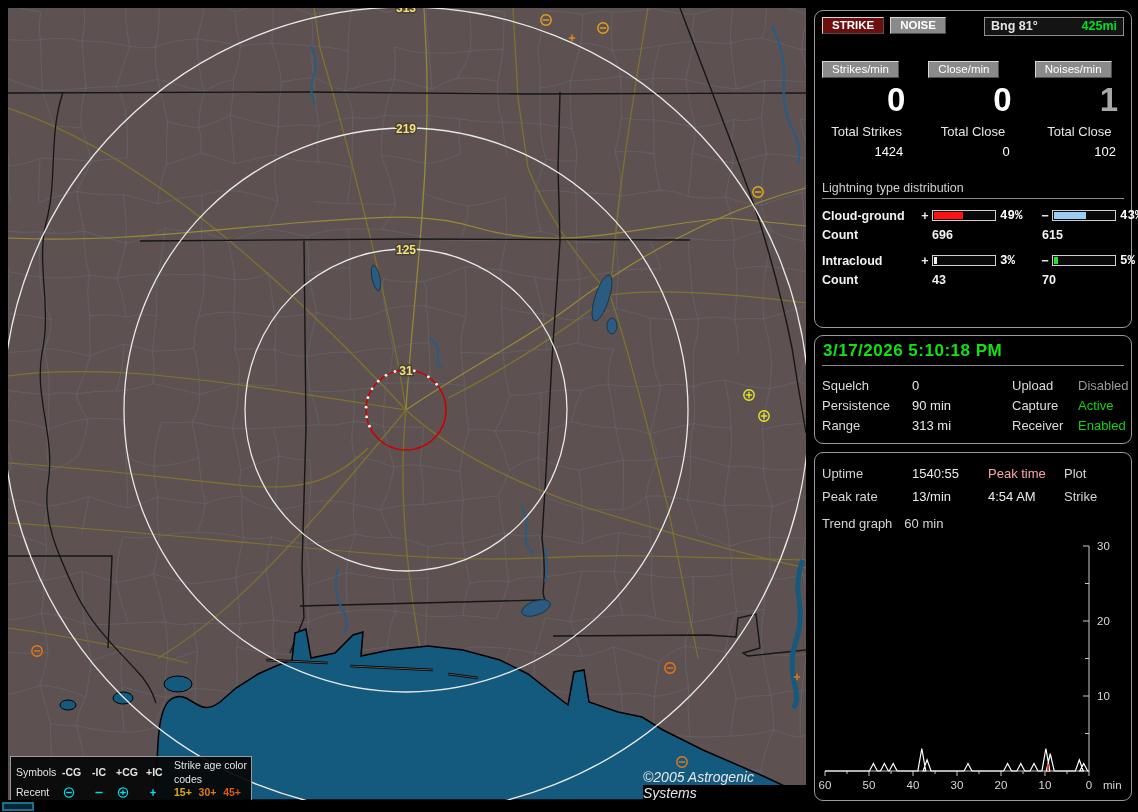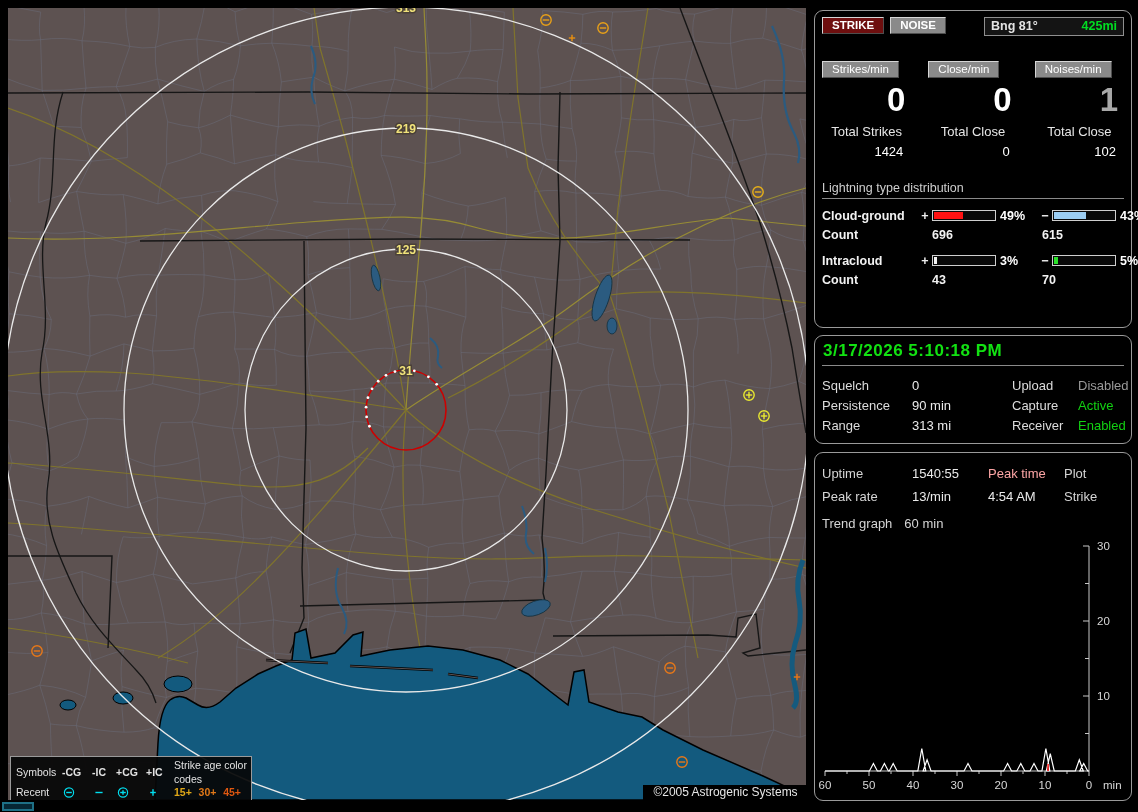--- a/index.html
+++ b/index.html
@@ -8,21 +8,21 @@
 
   
   #map-wrap{position:absolute;left:8px;top:8px;width:798px;height:792px;overflow:hidden;background:#5d5251;}
   #map-wrap svg{display:block;}
   .map-legend{position:absolute;left:2px;top:748px;width:242px;height:46px;background:rgba(6,6,6,.93);
     border:1px solid #9a9a9a;font-size:10.5px;color:#e2e2e2;box-sizing:border-box;padding:2px 4px 1px 5px;}
   .leg-grid{display:grid;grid-template-columns:46px 30px 24px 30px 28px 1fr;line-height:13.5px;align-items:center;}
   .leg-ages{display:flex;justify-content:space-between;padding-right:6px;font-weight:bold;}
   .leg-sym{display:flex;align-items:center;}
   .copyright-bar{position:absolute;left:635px;top:777px;width:165px;height:16px;background:#000;
-    color:#e6e6e6;font-size:12px;display:flex;align-items:flex-start;justify-content:center;}
+    color:#e6e6e6;font-size:14px;display:flex;align-items:flex-end;justify-content:center;font-style:italic;}
   .corner-chip{position:absolute;left:2px;top:802px;width:32px;height:9px;border:2px solid #1e7086;background:#062734;box-sizing:border-box;}
 
   
   .panel{position:absolute;left:814px;width:318px;background:#000;border:1px solid #9a9a9a;border-radius:9px;box-sizing:border-box;color:#e4e4e4;}
   #panel-top{top:10px;height:318px;padding:6px 7px;}
   #panel-status{top:335px;height:109px;padding:5px 7px;}
   #panel-session{top:452px;height:349px;padding:9px 7px;}
 
   .btn{display:inline-block;font-weight:bold;font-size:11.5px;color:#fff;background:#8a8a8a;
        border:1px solid;border-color:#d6d6d6 #4e4e4e #4e4e4e #d6d6d6;padding:1px 9px 2px;}
@@ -39,21 +39,21 @@
   .cnt-total-label{font-size:13px;text-align:center;margin-top:4px;color:#e6e6e6;}
   .cnt-total{font-size:13px;text-align:right;padding-right:8px;margin-top:5px;color:#fff;}
 
   #dist{margin-top:22px;}
   .dist-title{font-size:12.5px;color:#cfcfcf;border-bottom:1px solid #8a8a8a;padding-bottom:3px;margin-bottom:8px;}
   .dist-row{display:grid;grid-template-columns:96px 14px 64px 42px 14px 64px 1fr;align-items:center;font-size:12.5px;margin-bottom:2px;height:17px;}
   .dist-row .lbl{font-weight:bold;color:#f2f2f2;}
   .sign{font-weight:bold;color:#efefef;text-align:center;}
   .bar{height:11px;border:1px solid #cfcfcf;background:#090909;position:relative;box-sizing:border-box;}
   .bar>i{position:absolute;left:1px;top:1px;bottom:1px;display:block;}
-  .pct{font-weight:bold;color:#fff;padding-left:4px;}
+  .pct{font-weight:bold;color:#fff;padding-left:4px;font-family:Liberation Mono, monospace;}
   .count-row{display:grid;grid-template-columns:96px 14px 110px 1fr;font-size:12.5px;font-weight:bold;color:#f2f2f2;margin:4px 0 10px;}
 
   .dt-title{color:#12e112;font-weight:bold;font-size:17px;border-bottom:1px solid #8a8a8a;padding:0 0 4px 1px;letter-spacing:.5px;}
   #status-rows{margin-top:9px;}
   .st-row{display:grid;grid-template-columns:90px 100px 66px 1fr;font-size:13px;height:20px;align-items:center;color:#dcdcdc;}
 
   #session-rows .se-row{display:grid;grid-template-columns:90px 76px 76px 1fr;font-size:13px;height:23px;align-items:center;color:#d5d5d5;}
   .trend-row{display:flex;gap:12px;font-size:13px;color:#d5d5d5;margin-top:8px;}
   #trend{position:absolute;left:0;top:0;width:318px;height:349px;pointer-events:none;}
 </style>

